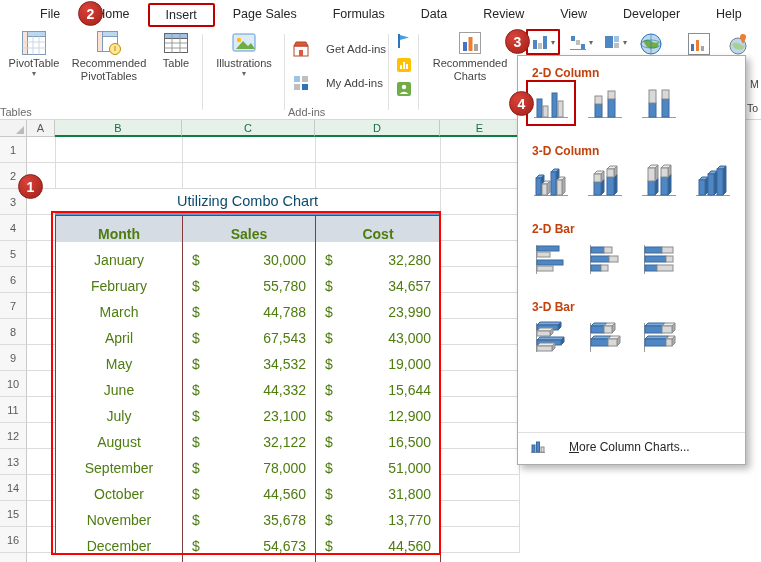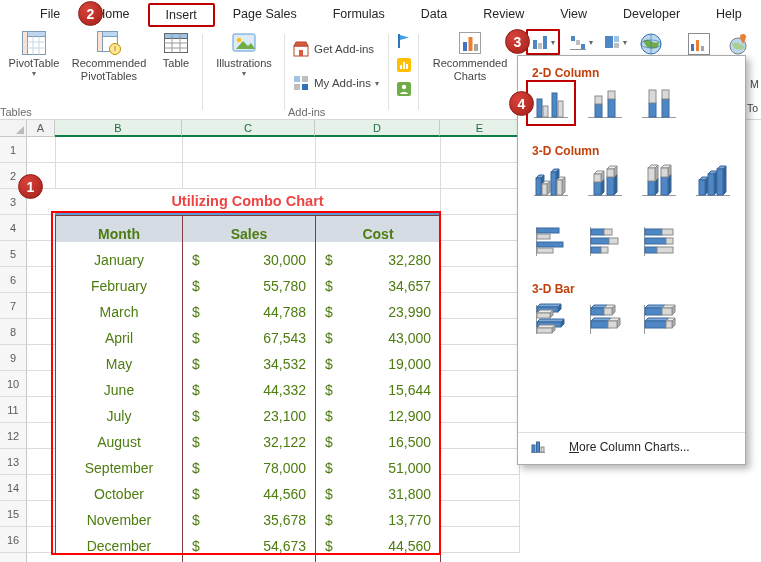--- a/index.html
+++ b/index.html
@@ -12,42 +12,42 @@
   .tab-active { height:24px; margin-top:1px; padding:0 16px; border:2px solid #C00000; border-radius:2px; }
 
   
   .ribbon { position:absolute; left:0; top:28px; width:761px; height:92px; background:#fff; border-bottom:1px solid #D8D8D8; }
   .rbtn { position:absolute; top:2px; display:flex; flex-direction:column; align-items:center; gap:1px; }
   .ricon { display:flex; align-items:center; justify-content:center; }
   .rlabel { font-size:11px; color:#444; text-align:center; line-height:12px; }
   .chev { font-size:8px; color:#666; line-height:7px; }
   .group-label { position:absolute; top:78px; font-size:11px; color:#6A6A6A; text-align:left; }
   .vdiv { position:absolute; top:6px; width:1px; height:76px; background:#E1E1E1; }
-  .hbtn { position:absolute; display:flex; align-items:center; gap:4px; font-size:11.5px; color:#444; white-space:nowrap; }
+  .hbtn { position:absolute; display:flex; align-items:center; gap:16px; font-size:11.5px; color:#444; white-space:nowrap; }
   .mini-ic { position:absolute; left:395px; width:17px; height:17px; display:flex; align-items:center; justify-content:center; }
   .chart-btn { position:absolute; display:flex; align-items:center; gap:2px; padding:2px 3px; }
   .redbox { border:2px solid #C00000; border-radius:1px; }
   .edge-frag { position:absolute; font-size:10.5px; color:#444; }
 
   
   .sheet { position:absolute; left:0; top:120px; width:761px; height:442px; background:#fff; }
   .corner { position:absolute; left:0; top:0; width:27px; height:17px; background:#F3F3F3; border-right:1px solid #C8C8C8; border-bottom:1px solid #C8C8C8; }
   .corner::after { content:""; position:absolute; right:2px; bottom:2px; border-left:8px solid transparent; border-bottom:8px solid #BBBBBB; }
   .col-headers { position:absolute; left:27px; top:0; height:17px; display:flex; }
   .col-h { height:17px; background:#F3F3F3; border-right:1px solid #C8C8C8; border-bottom:1px solid #C8C8C8; color:#5A5A5A; font-size:11px; display:flex; align-items:center; justify-content:center; }
   .col-h-sel { background:#E5F1E9; color:#1E6B43; border-bottom:2px solid #107C41; }
   .row-numbers { position:absolute; left:0; top:17px; width:27px; }
   .row-n { width:27px; height:26px; background:#F7F7F7; border-right:1px solid #C8C8C8; border-bottom:1px solid #DCDCDC; color:#5A5A5A; font-size:11px; display:flex; align-items:center; justify-content:center; }
   .gutter-tail { position:absolute; left:0; top:433px; width:27px; height:9px; background:#F7F7F7; border-right:1px solid #C8C8C8; }
   .grid { position:absolute; left:27px; top:17px; width:493px; height:416px;
           background:repeating-linear-gradient(to bottom, transparent 0, transparent 25px, #DCDCDC 25px, #DCDCDC 26px); }
   .vl { position:absolute; top:0; width:1px; height:416px; background:#DCDCDC; }
 
   .title-cell { position:absolute; left:55px; top:69px; width:385px; height:26px; line-height:24px; text-align:center;
-                font-weight:bold; font-size:14.5px; color:#ef4444; background:#fff; border-bottom:2px solid #5B9BD5; z-index:3; }
+                font-weight:normal; font-size:14.5px; color:#0c4a6e; background:#fff; border-bottom:2px solid #5B9BD5; z-index:3; }
   .xl-table { position:absolute; left:55px; top:95px; width:386px; border-top:1px solid #823B3B; border-left:1px solid #823B3B; z-index:4; background:#fff; }
   .t-row { display:flex; height:26px; }
   .t-cell { height:36px; border-right:1px solid #823B3B; border-bottom:1px solid #823B3B; background:#fff;
             font-size:14px; color:#4d7c0f; display:flex; align-items:center; justify-content:center; }
   .c-month { width:127px; }
   .c-sales { width:133px; }
   .c-cost  { width:125px; }
   .t-head .t-cell { background:#D6DCE4; font-weight:bold; }
   .money { justify-content:space-between; padding:0 9px; }
   .red-rect { position:absolute; left:51px; top:91px; width:390px; height:344px; border:2px solid #FE0000; z-index:7; pointer-events:none; }
@@ -559,20 +559,21 @@
               <rect x="6" y="16" width="6" height="15" fill="#4F87C5" stroke="#38699E"></rect>
               <polygon points="15,10 18,7 24,7 21,10" fill="#7FA9D6" stroke="#38699E"></polygon>
               <polygon points="21,10 24,7 24,28 21,31" fill="#33608F" stroke="#38699E"></polygon>
               <rect x="15" y="10" width="6" height="21" fill="#4F87C5" stroke="#38699E"></rect>
               <polygon points="24,5 27,2 33,2 30,5" fill="#7FA9D6" stroke="#38699E"></polygon>
               <polygon points="30,5 33,2 33,28 30,31" fill="#33608F" stroke="#38699E"></polygon>
               <rect x="24" y="5" width="6" height="26" fill="#4F87C5" stroke="#38699E"></rect>
             </svg>
           </div>
         </div>
+        <div class="menu-title">2-D Bar</div>
         <div class="menu-row">
           <div class="tile">
             <svg width="40" height="34" viewBox="0 0 40 34">
               <line x1="5.5" y1="3" x2="5.5" y2="32" stroke="#9A9A9A"></line>
               <rect x="6" y="4" width="22" height="5" fill="#4F87C5" stroke="#38699E"></rect>
               <rect x="6" y="10" width="13" height="5" fill="#D9D9D9" stroke="#8C8C8C"></rect>
               <rect x="6" y="18" width="26" height="5" fill="#4F87C5" stroke="#38699E"></rect>
               <rect x="6" y="24" width="16" height="5" fill="#D9D9D9" stroke="#8C8C8C"></rect>
             </svg>
           </div>

